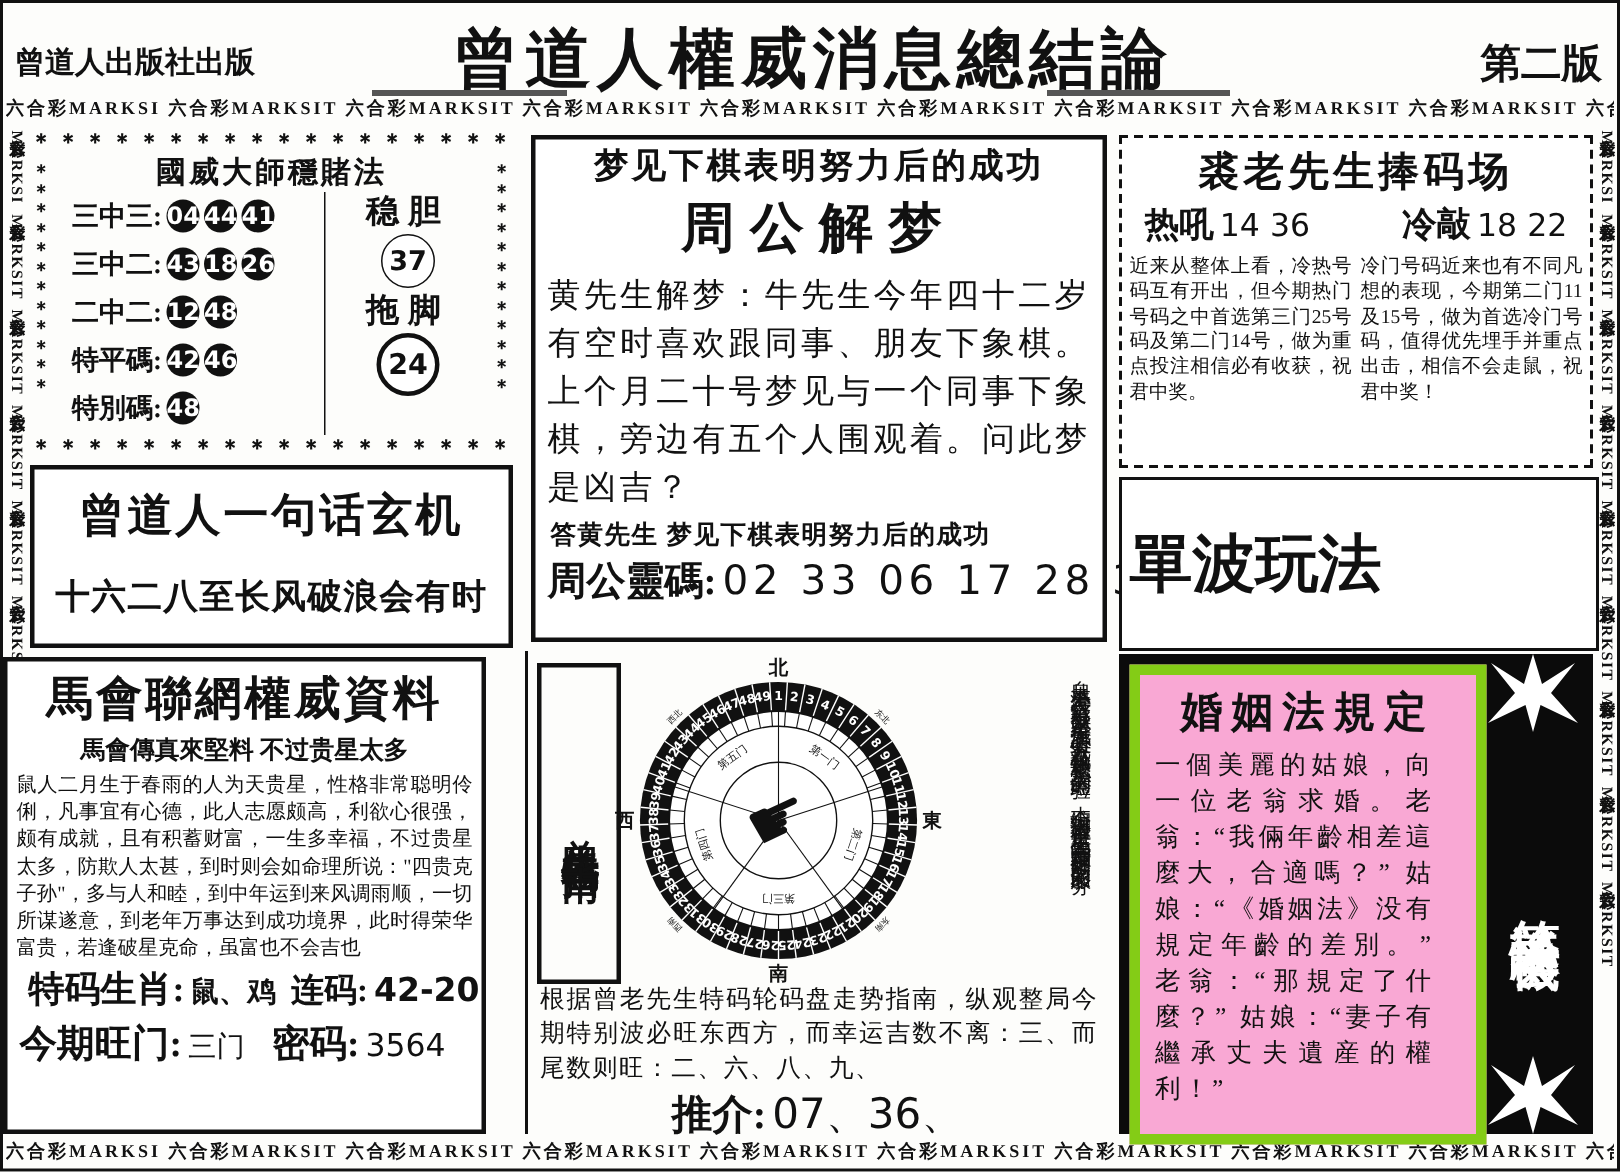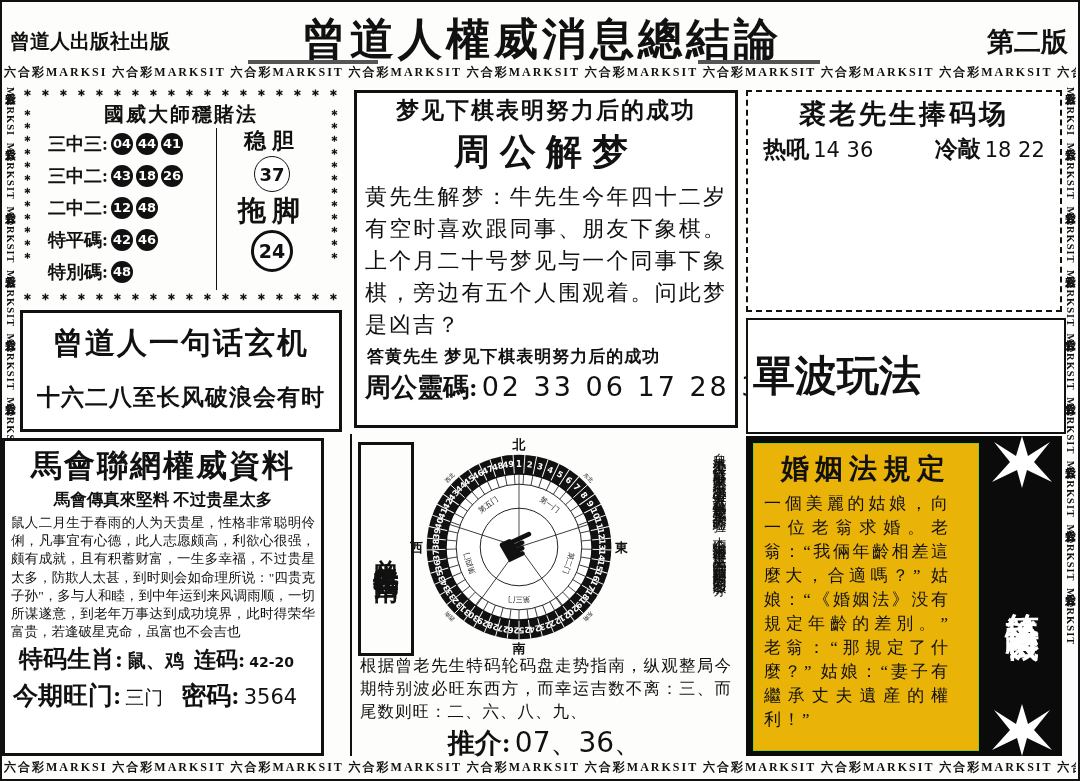--- a/index.html
+++ b/index.html
@@ -20,21 +20,21 @@
   
   .astbox{left:18px;top:86px;width:322px;height:218px;}
   .ast-h{position:absolute;left:0;right:0;font-size:15px;font-weight:bold;letter-spacing:3px;
          line-height:14px;white-space:nowrap;overflow:hidden;text-align:center;}
   .ast-v{position:absolute;top:12px;bottom:12px;width:15px;writing-mode:vertical-rl;text-orientation:upright;
          font-size:13px;font-weight:bold;overflow:hidden;line-height:15px;}
   .mtitle{position:absolute;left:40px;right:40px;top:13px;text-align:center;font-size:20px;font-weight:bold;letter-spacing:2px;}
   .mrows{position:absolute;left:28px;top:40px;width:160px;}
   .mrow{display:flex;align-items:center;height:32px;font-size:18px;font-weight:bold;white-space:nowrap;}
   .ball{display:inline-block;width:22px;height:22px;border-radius:50%;background:#111;color:#fff;
-        font-size:13px;font-weight:bold;text-align:center;line-height:22px;
+        font-size:16px;font-weight:bold;text-align:center;line-height:22px;
         font-family:"DejaVu Sans",sans-serif;margin-left:3px;flex:0 0 auto;}
   .mdiv{position:absolute;left:196px;top:40px;bottom:16px;width:0;border-left:1px solid #111;}
   .mright{position:absolute;left:200px;right:18px;top:38px;text-align:center;}
   .oc{display:inline-flex;align-items:center;justify-content:center;border:2px solid #111;border-radius:50%;
       background:#fff;font-family:"DejaVu Sans",sans-serif;font-weight:bold;}
   .oc-th{border-width:3px;}
   
   .box{box-sizing:border-box;border:3px solid #111;background:#fff;}
   .dash{border:2px dashed #111;}
   .mystery{left:18px;top:308px;width:322px;height:122px;}
@@ -96,39 +96,39 @@
       <div class="mrow">
         <span>特別碼:</span>
         <span class="ball">48</span>
       </div>
     </div>
     <div class="mdiv"></div>
 
     <div class="mright">
       <div class="b" style="font-size:22px;letter-spacing:6px;">稳胆</div>
       <div><span class="oc" style="width:34px;height:34px;font-size:18px;border-width:1px;">37</span></div>
-      <div class="b" style="font-size:28px;letter-spacing:6px;">拖脚</div>
+      <div class="b" style="font-size:22px;letter-spacing:6px;">拖脚</div>
       <div><span class="oc oc-th" style="width:36px;height:36px;font-size:19px;">24</span></div>
     </div>
   </div>
 
   <div class="abs box mystery">
     <div class="ctr b" style="font-size:30px;margin-top:10px;letter-spacing:2px;">曾道人一句话玄机</div>
     <div class="ctr b" style="font-size:23px;margin-top:18px;letter-spacing:1px;">十六二八至长风破浪会有时</div>
   </div>
 
   <div class="abs box jockey">
     <div class="ctr b" style="font-size:31px;margin-top:4px;letter-spacing:2px;">馬會聯網權威資料</div>
     <div class="ctr b" style="font-size:16.5px;margin-top:2px;">馬會傳真來堅料 不过贵星太多</div>
     <div style="font-size:13.5px;line-height:18.2px;padding:3px 6px 0 6px;text-align:justify;">鼠人二月生于春雨的人为天贵星，性格非常聪明伶俐，凡事宜有心德，此人志愿颇高，利欲心很强，颇有成就，且有积蓄财富，一生多幸福，不过贵星太多，防欺人太甚，到时则会如命理所说："四贵克子孙"，多与人和睦，到中年运到来风调雨顺，一切所谋遂意，到老年万事达到成功境界，此时得荣华富贵，若逢破星克命，虽富也不会吉也</div>
     <div style="padding:2px 4px 0 4px;white-space:nowrap;">
       <span class="b" style="font-size:24px;margin-left:10px;">特码生肖:</span>
       <span class="b" style="font-size:19px;">鼠、鸡</span>
       <span class="b" style="font-size:22px;margin-left:6px;">连码:</span>
-      <span class="b wnum" style="font-size:14px;">42-20</span>
+      <span class="b wnum" style="font-size:22px;">42-20</span>
     </div>
     <div style="padding:4px 4px 0 8px;white-space:nowrap;">
       <span class="b" style="font-size:25px;">今期旺门:</span>
       <span style="font-size:19px;">三门</span>
       <span class="b" style="font-size:25px;margin-left:14px;">密码:</span>
       <span class="wnum" style="font-size:21px;">3564</span>
     </div>
   </div>
 
   <div class="abs box dream">
@@ -142,20 +142,24 @@
     </div>
   </div>
 
   <div class="abs dash qiu" style="background:#fff;box-sizing:border-box;">
     <div class="ctr b" style="font-size:27px;margin-top:4px;letter-spacing:3px;">裘老先生捧码场</div>
     <div style="display:flex;justify-content:space-around;margin-top:2px;white-space:nowrap;gap:31px;">
       <span><span class="b" style="font-size:23px;">热吼</span>
         <span class="wnum" style="font-size:21px;">14 36</span></span>
       <span><span class="b" style="font-size:23px;">冷敲</span>
         <span class="wnum" style="font-size:21px;">18 22</span></span>
+    </div>
+    <div style="display:flex;gap:6px;padding:4px 5px 0 5px;">
+      <div style="flex:1;font-size:13px;line-height:16.8px;text-align:justify;">近来从整体上看，冷热号码互有开出，但今期热门号码之中首选第三门25号码及第二门14号，做为重点投注相信必有收获，祝君中奖。</div>
+      <div style="flex:1;font-size:13px;line-height:16.8px;text-align:justify;">冷门号码近来也有不同凡想的表现，今期第二门11及15号，做为首选冷门号码，值得优先埋手并重点出击，相信不会走鼠，祝君中奖！</div>
     </div>
   </div>
 
   <div class="abs danbo" style="display:flex;align-items:center;background:#fff;">
     <div class="b" style="font-size:42px;width:178px;text-align:center;letter-spacing:0px;flex:0 0 auto;">單波玩法</div>
   </div>
 
   <div class="abs guide">
     <div class="abs" style="left:6px;top:8px;width:50px;height:208px;border:3px solid #111;display:flex;align-items:center;justify-content:center;">
       <div class="vup b" style="font-size:25px;letter-spacing:3px;">曾先生特码指南</div>
@@ -335,21 +339,21 @@
       </svg>
     <div class="abs vup" style="right:6px;top:8px;height:206px;width:152px;font-size:14px;line-height:25px;letter-spacing:2px;">自从本港发行六合彩券以来曾老先生潜心研究六合玄机数十载积累丰富的经验。本编辑部将本得曾老先生的崇高精神更好的为彩民服务。</div>
     <div class="abs" style="left:8px;top:220px;right:6px;font-size:16.5px;line-height:23px;text-align:justify;letter-spacing:1px;">根据曾老先生特码轮码盘走势指南，纵观整局今期特别波必旺东西方，而幸运吉数不离：三、而尾数则旺：二、六、八、九、</div>
     <div class="abs ctr" style="left:0;right:0;top:290px;white-space:nowrap;">
       <span class="b" style="font-size:27px;">推介:</span>
       <span class="wnum" style="font-size:28px;">07、36、</span>
     </div>
   </div>
 
   <div class="abs marriage">
-    <div class="abs" style="left:7px;top:7px;width:224px;height:306px;background:#eab308;border:1px solid #84cc16;">
+    <div class="abs" style="left:7px;top:7px;width:224px;height:306px;background:#f9a8d4;border:7px solid #84cc16;">
       <div class="ctr b" style="font-size:28px;margin-top:6px;letter-spacing:6px;">婚姻法規定</div>
       <div style="font-size:17px;line-height:24px;padding:4px 28px 0 10px;text-align:justify;letter-spacing:2px;">一個美麗的姑娘，向一位老翁求婚。老翁：“我倆年齡相差這麼大，合適嗎？” 姑娘：“《婚姻法》没有規定年齡的差別。” 老翁：“那規定了什麼？” 姑娘：“妻子有繼承丈夫遺産的權利！”</div>
     </div>
     <div class="abs" style="left:236px;top:0;width:80px;height:320px;display:flex;flex-direction:column;align-items:center;justify-content:space-between;">
       <svg width="64" height="52" viewBox="0 0 60 52">
         <polygon points="30,0 36,20 58,6 42,26 60,46 35,34 30,52 25,34 0,46 18,26 2,6 24,20" fill="#fff"></polygon>
       </svg>
       <div class="vup b" style="color:#fff;font-size:33px;letter-spacing:4px;">笑談悟玄機</div>
       <svg width="64" height="52" viewBox="0 0 60 52">
         <polygon points="30,0 36,20 58,6 42,26 60,46 35,34 30,52 25,34 0,46 18,26 2,6 24,20" fill="#fff"></polygon>

